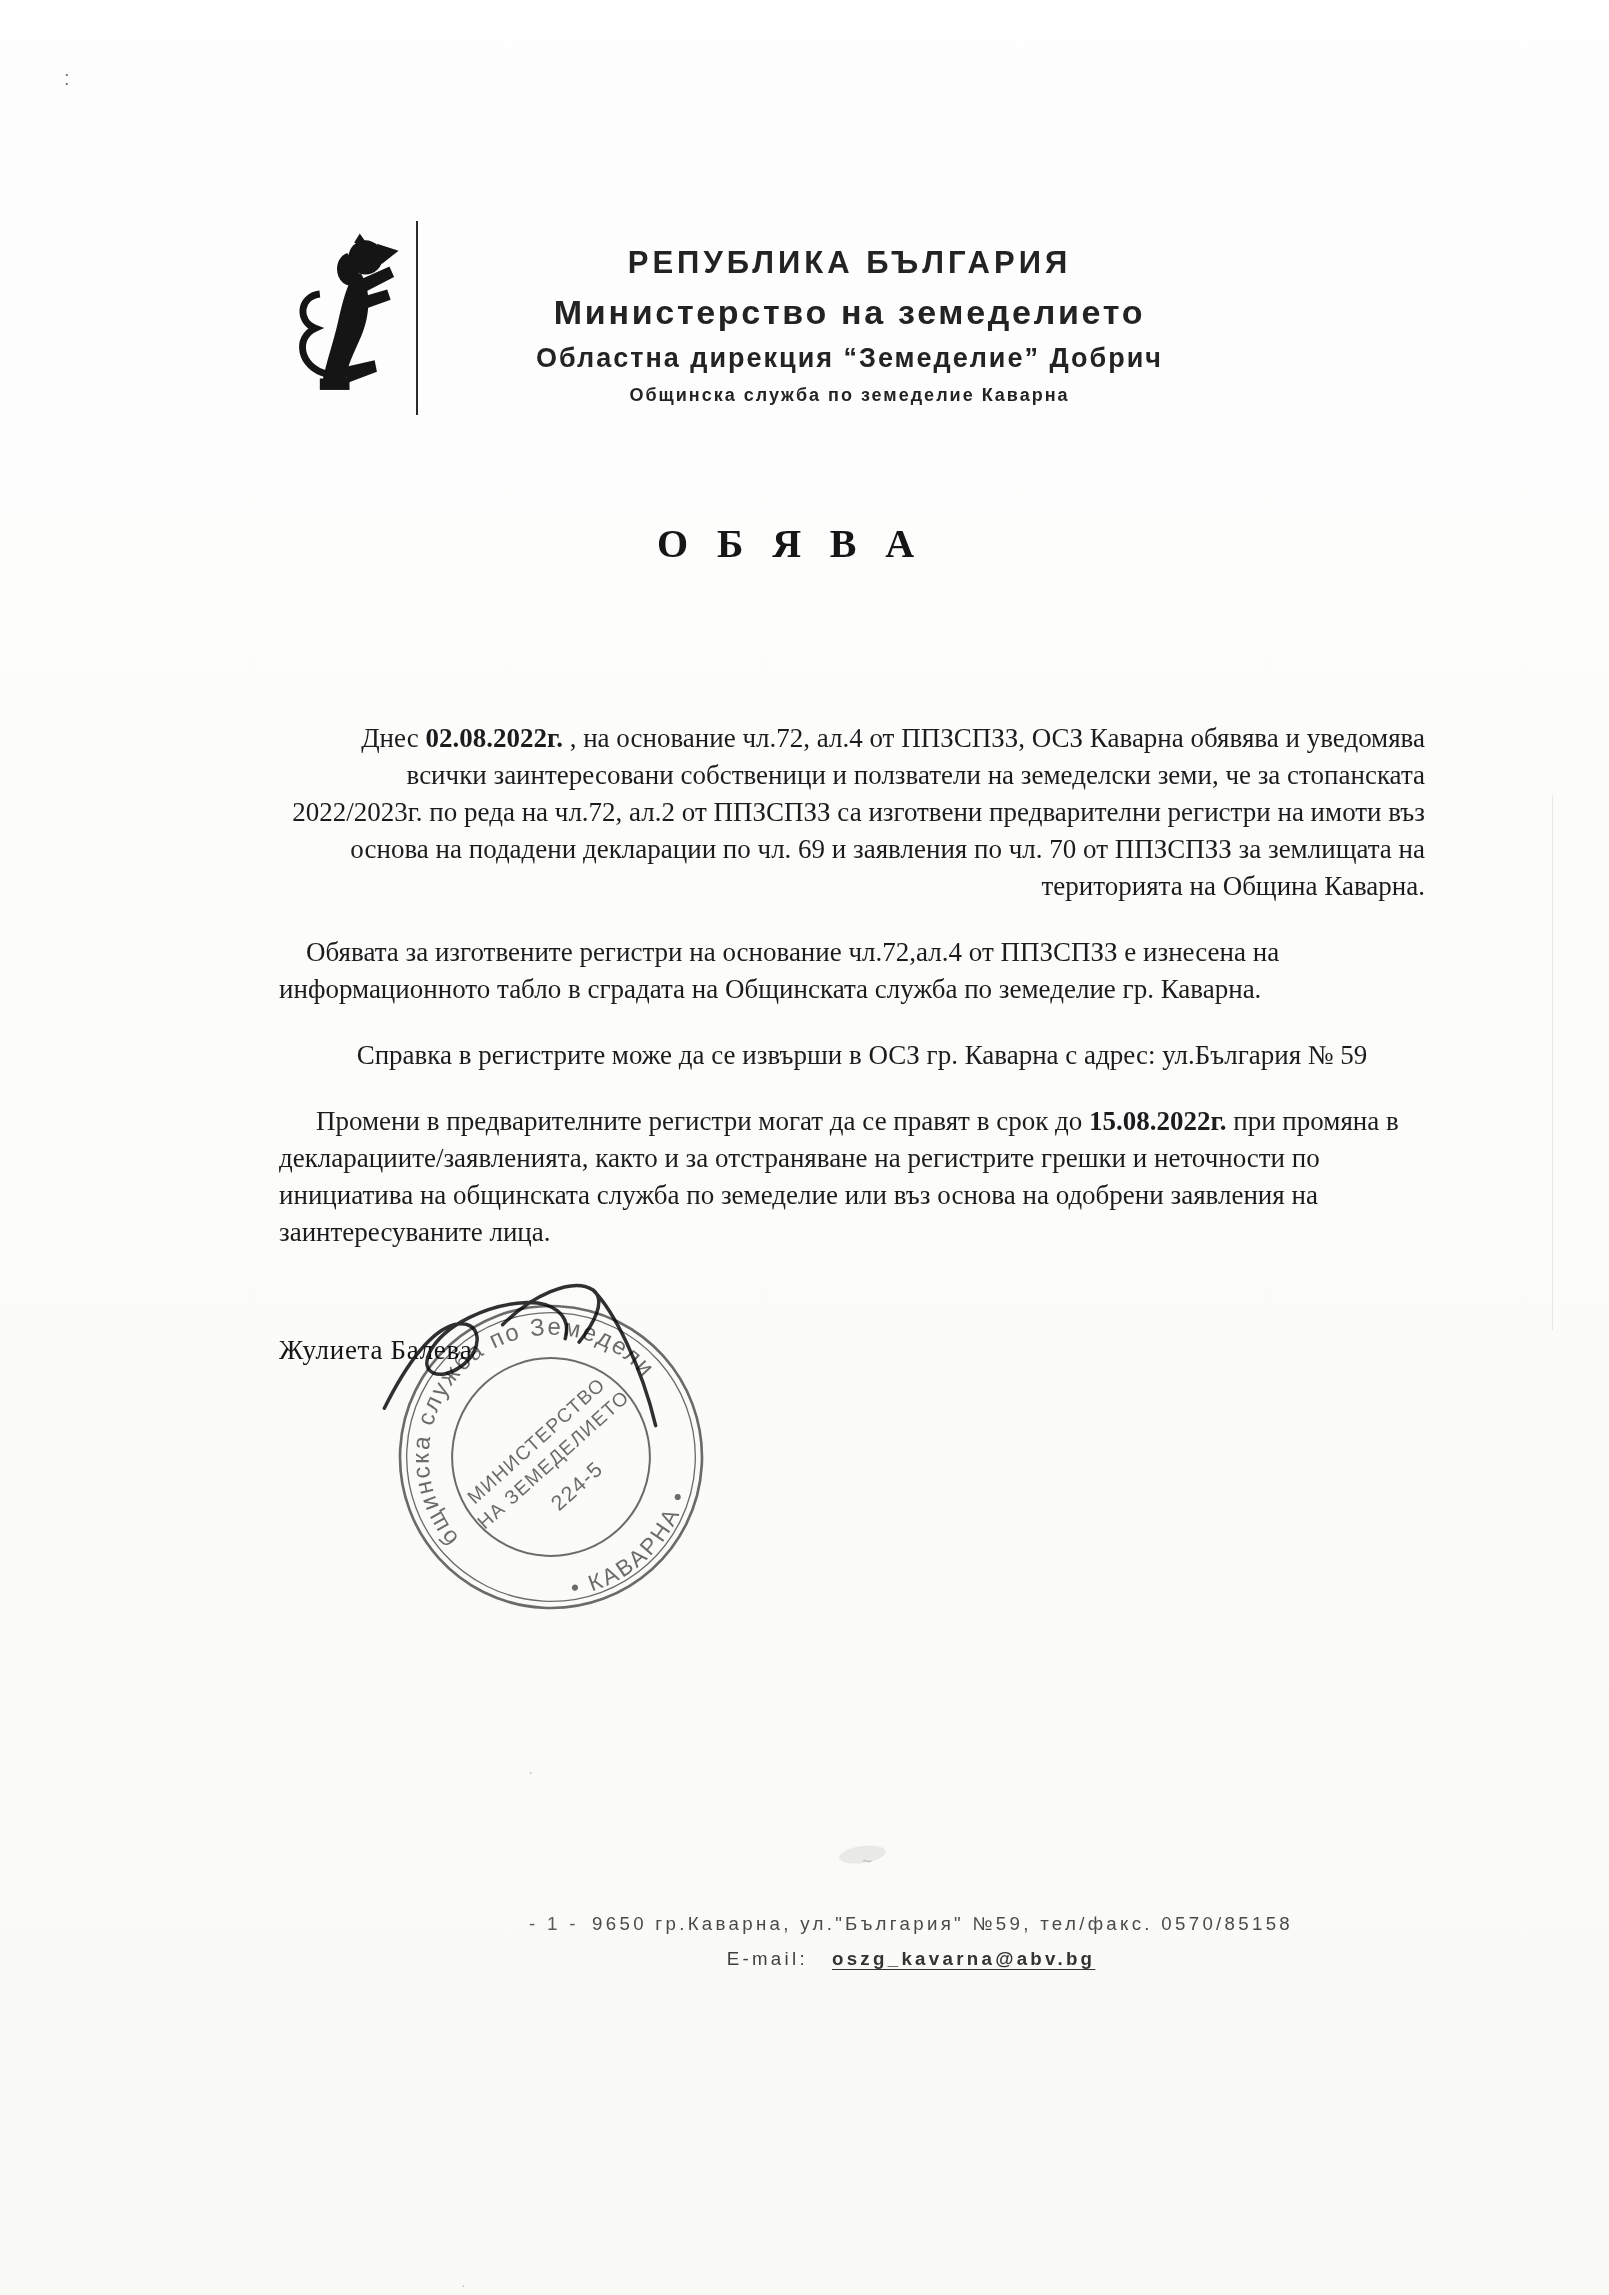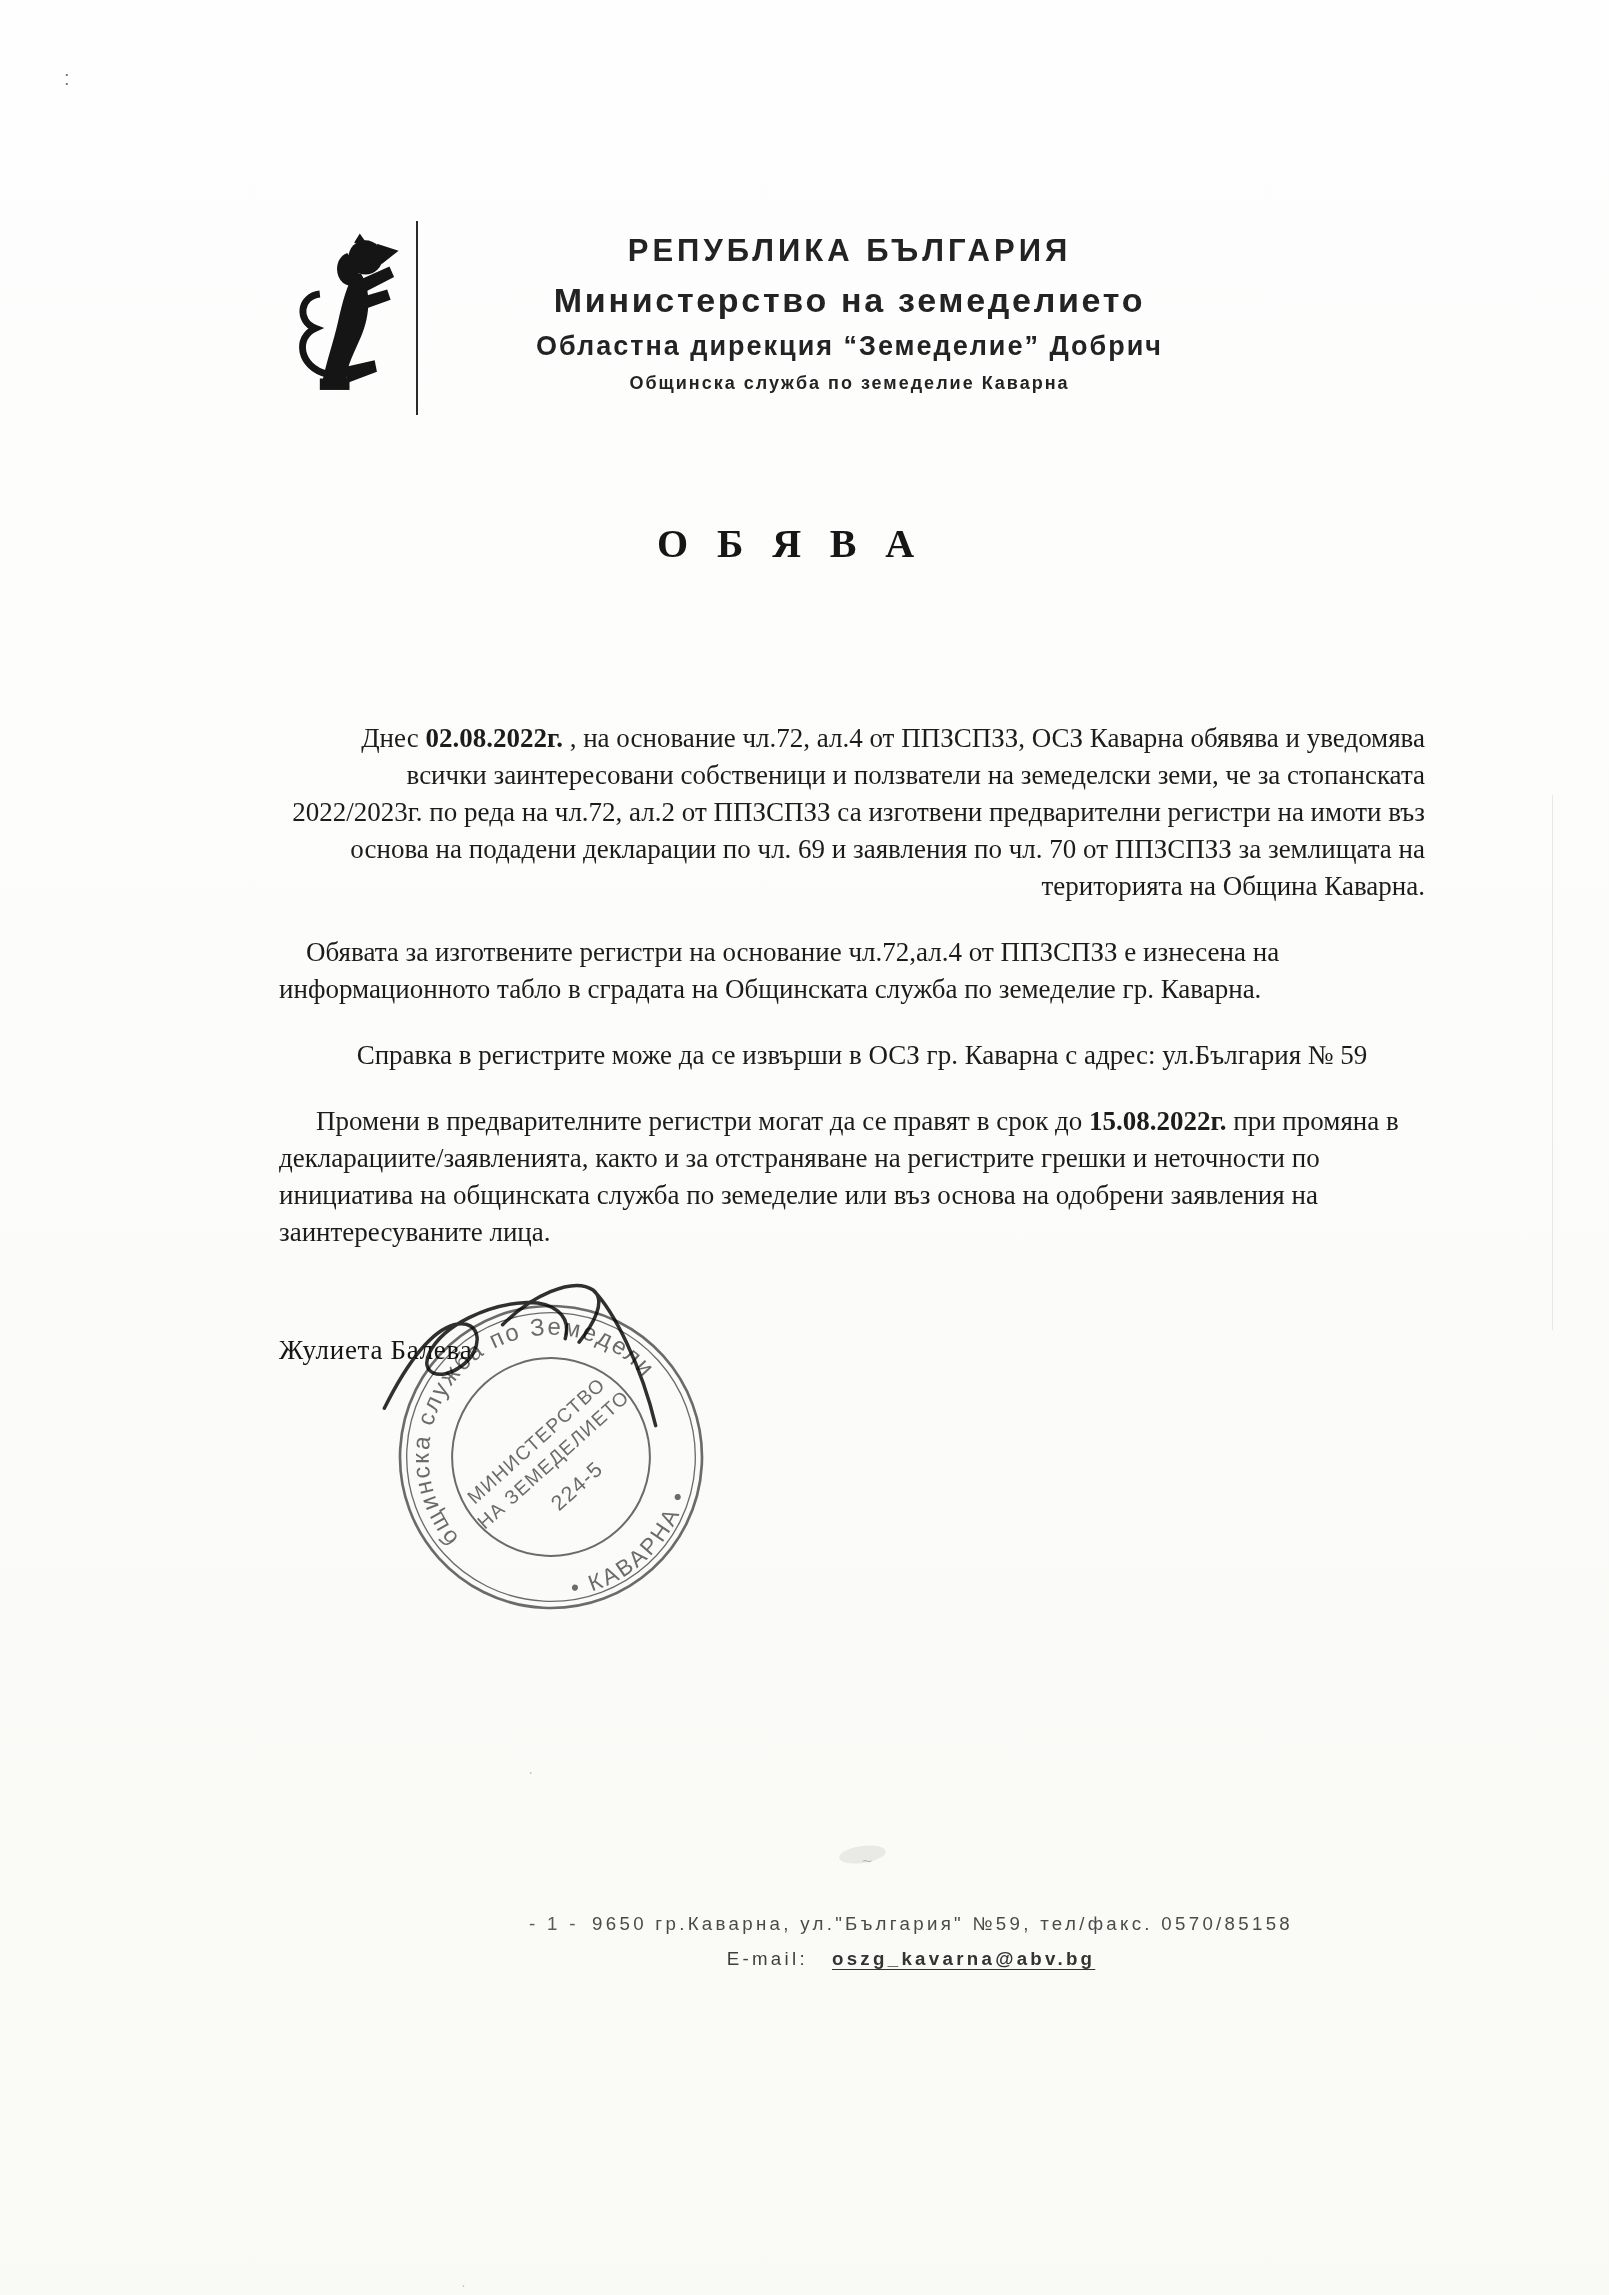--- a/index.html
+++ b/index.html
@@ -31,21 +31,21 @@
   .emblem svg { width: 100%; height: 100%; }
   .letterhead-lines {
     margin-left: 37px;
     width: 789px;
     text-align: center;
     font-family: "Liberation Sans", sans-serif;
     font-weight: bold;
     color: #232323;
     padding-top: 12px;
   }
-  .lh-country     { font-size: 31px; letter-spacing: 4px; margin-bottom: 12px; }
+  .lh-country     { font-size: 31px; letter-spacing: 4px; margin-bottom: 12px; margin-top: 12px; }
   .lh-ministry    { font-size: 34px; letter-spacing: 2.7px; margin-bottom: 10.7px; }
   .lh-directorate { font-size: 27px; letter-spacing: 2px; margin-bottom: 11px; }
   .lh-office      { font-size: 18px; letter-spacing: 2px; }
 
   
   .doc-title {
     position: absolute;
     top: 520px;
     left: 0;
     width: 100%;

